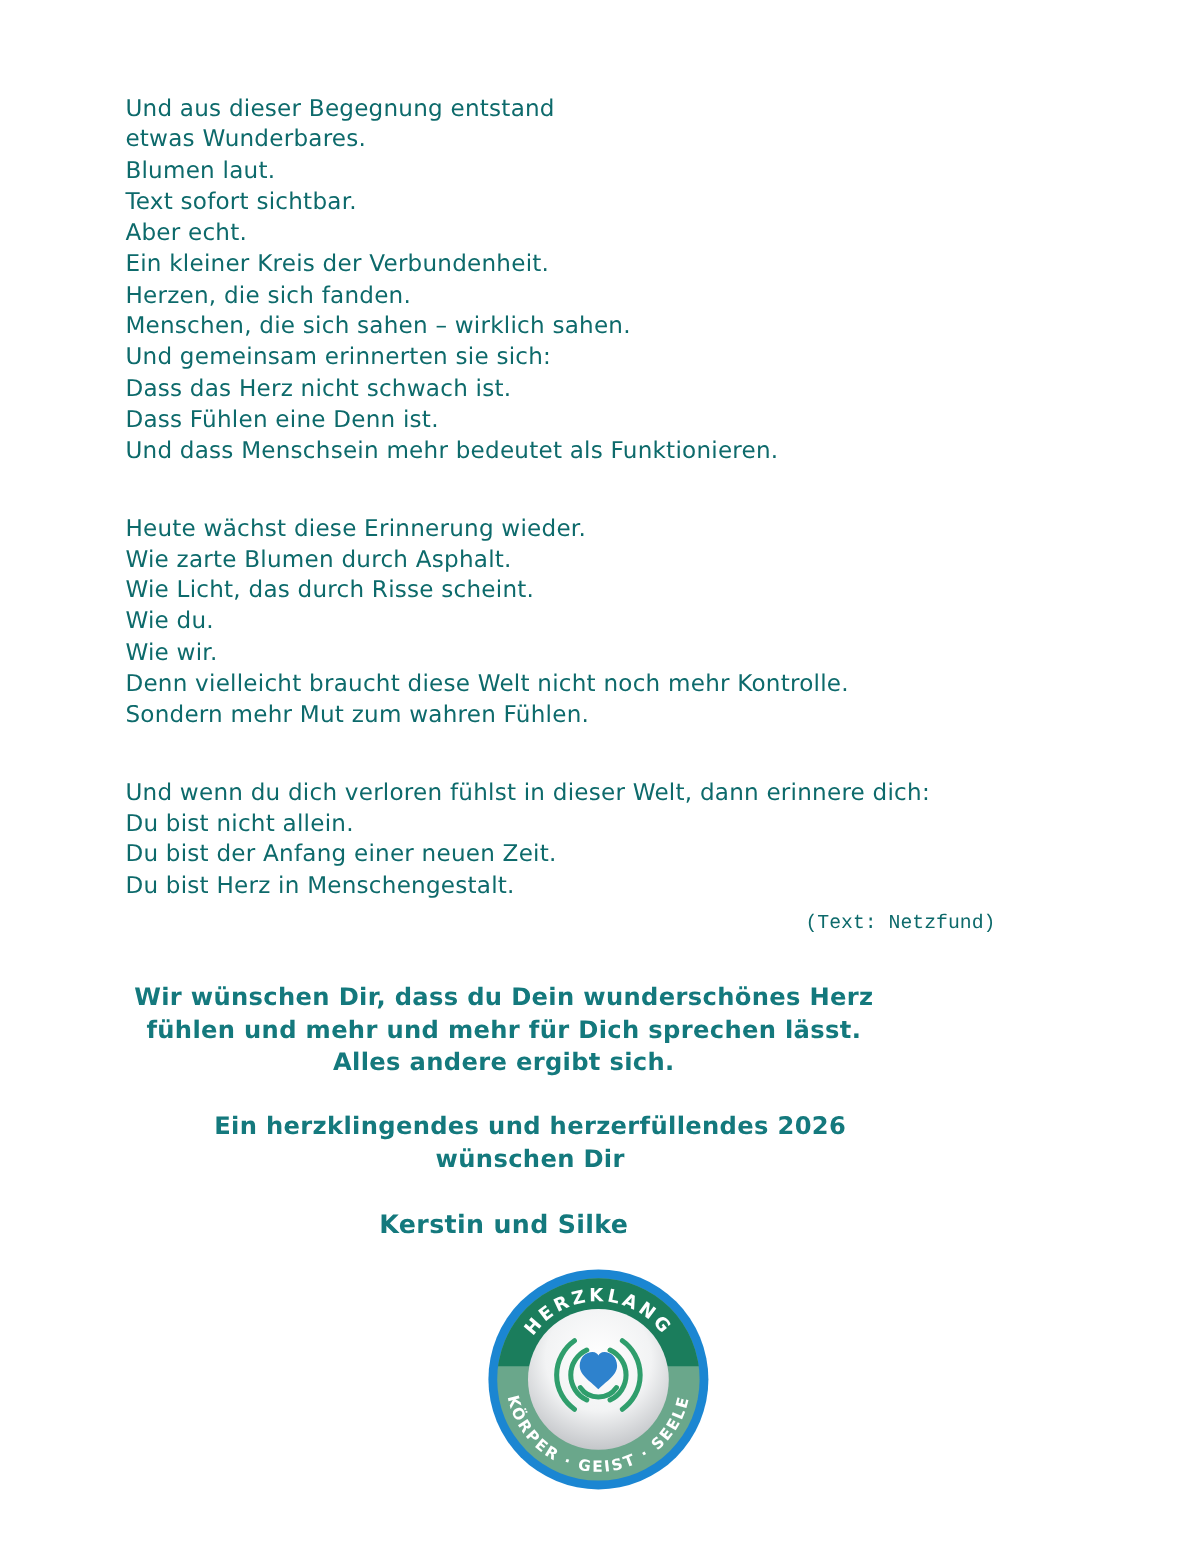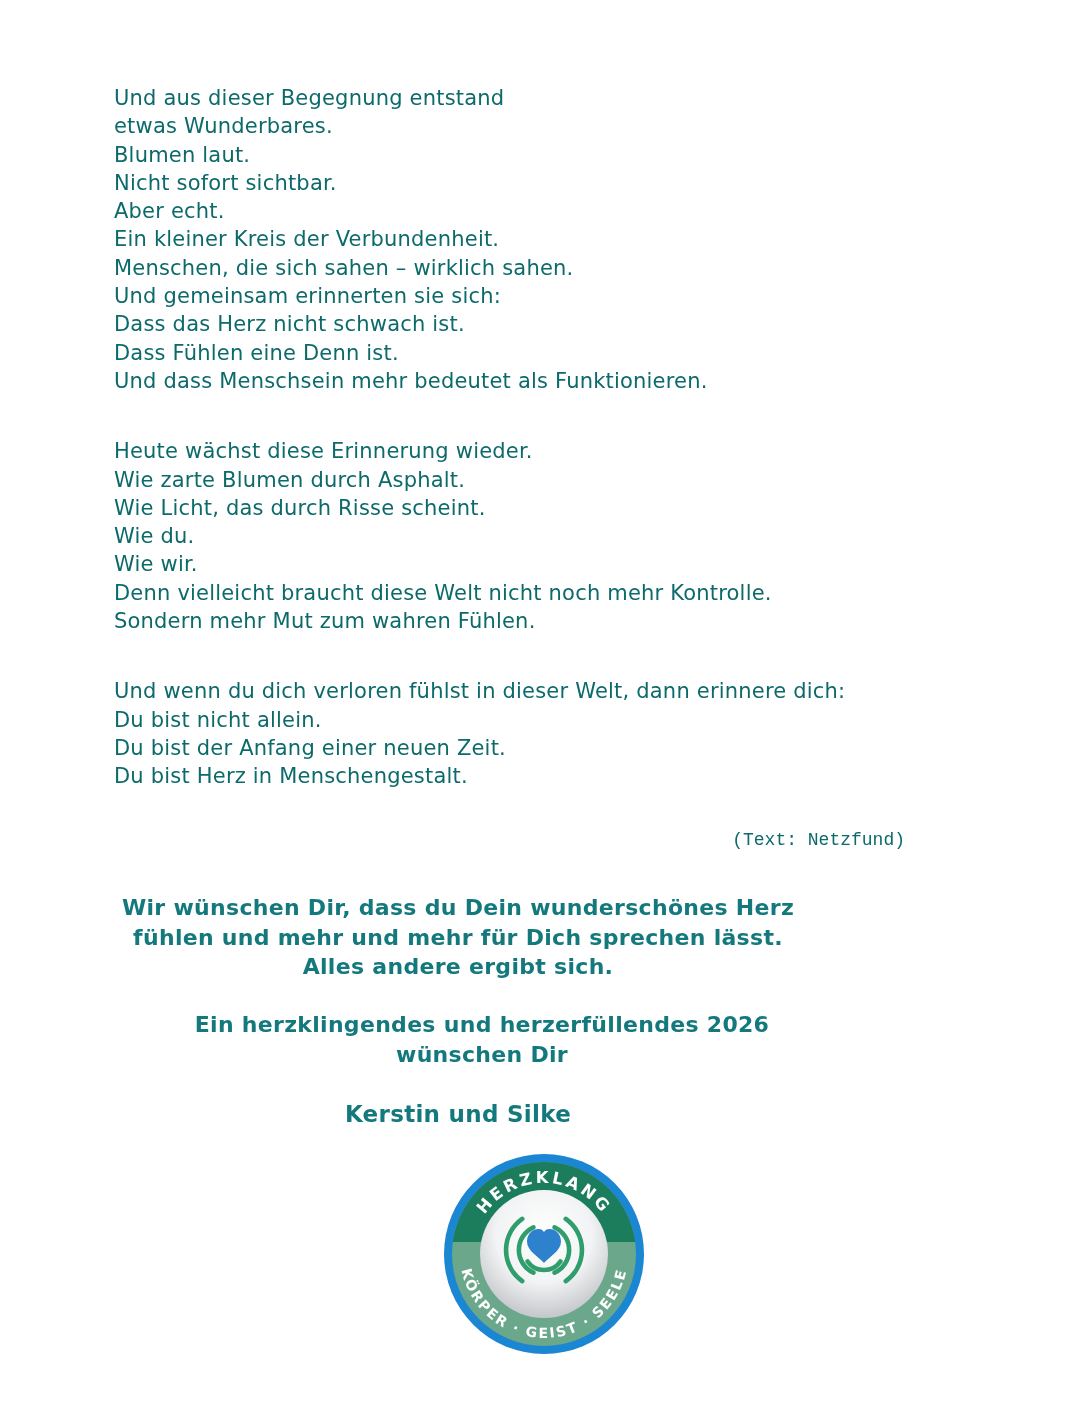--- a/index.html
+++ b/index.html
@@ -63,23 +63,24 @@
   .wave-arc { fill: none; stroke: #2f9e6c; stroke-width: 4.6; stroke-linecap: round; }
 </style>
 </head>
 <body>
 
 <div class="poem">
   <div class="stanza">
     <div>Und aus dieser Begegnung entstand</div>
     <div>etwas Wunderbares.</div>
     <div>Blumen laut.</div>
-    <div>Nicht sofort sichtbar.</div>
+    <div>Text sofort sichtbar.</div>
     <div>Aber echt.</div>
     <div>Ein kleiner Kreis der Verbundenheit.</div>
+    <div>Herzen, die sich fanden.</div>
     <div>Menschen, die sich sahen – wirklich sahen.</div>
     <div>Und gemeinsam erinnerten sie sich:</div>
     <div>Dass das Herz nicht schwach ist.</div>
     <div>Dass Fühlen eine Denn ist.</div>
     <div>Und dass Menschsein mehr bedeutet als Funktionieren.</div>
   </div>
   <div class="stanza">
     <div>Heute wächst diese Erinnerung wieder.</div>
     <div>Wie zarte Blumen durch Asphalt.</div>
     <div>Wie Licht, das durch Risse scheint.</div>

